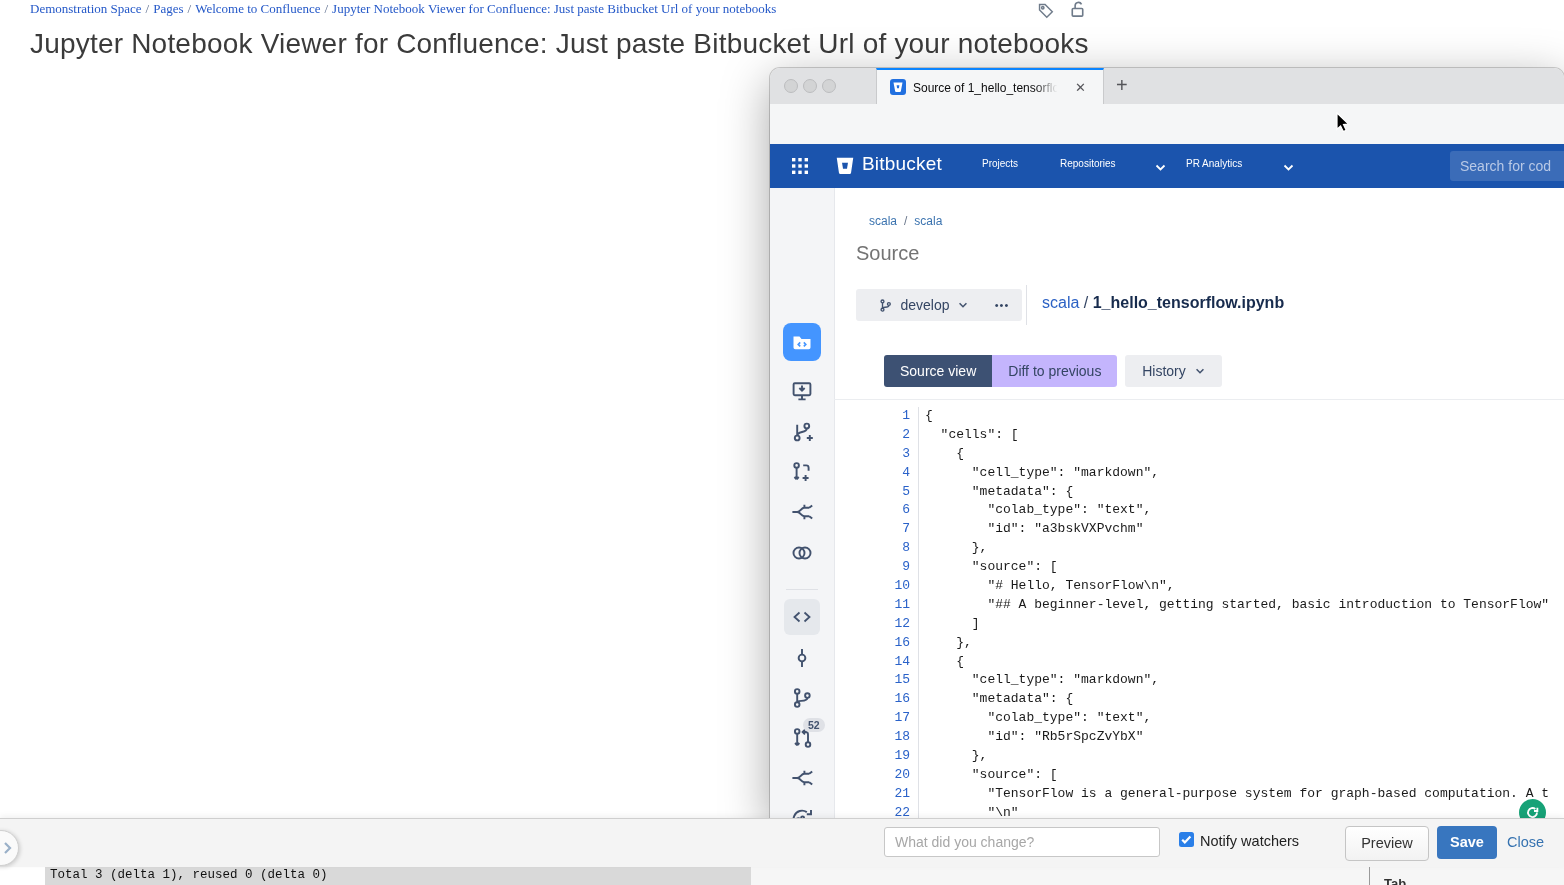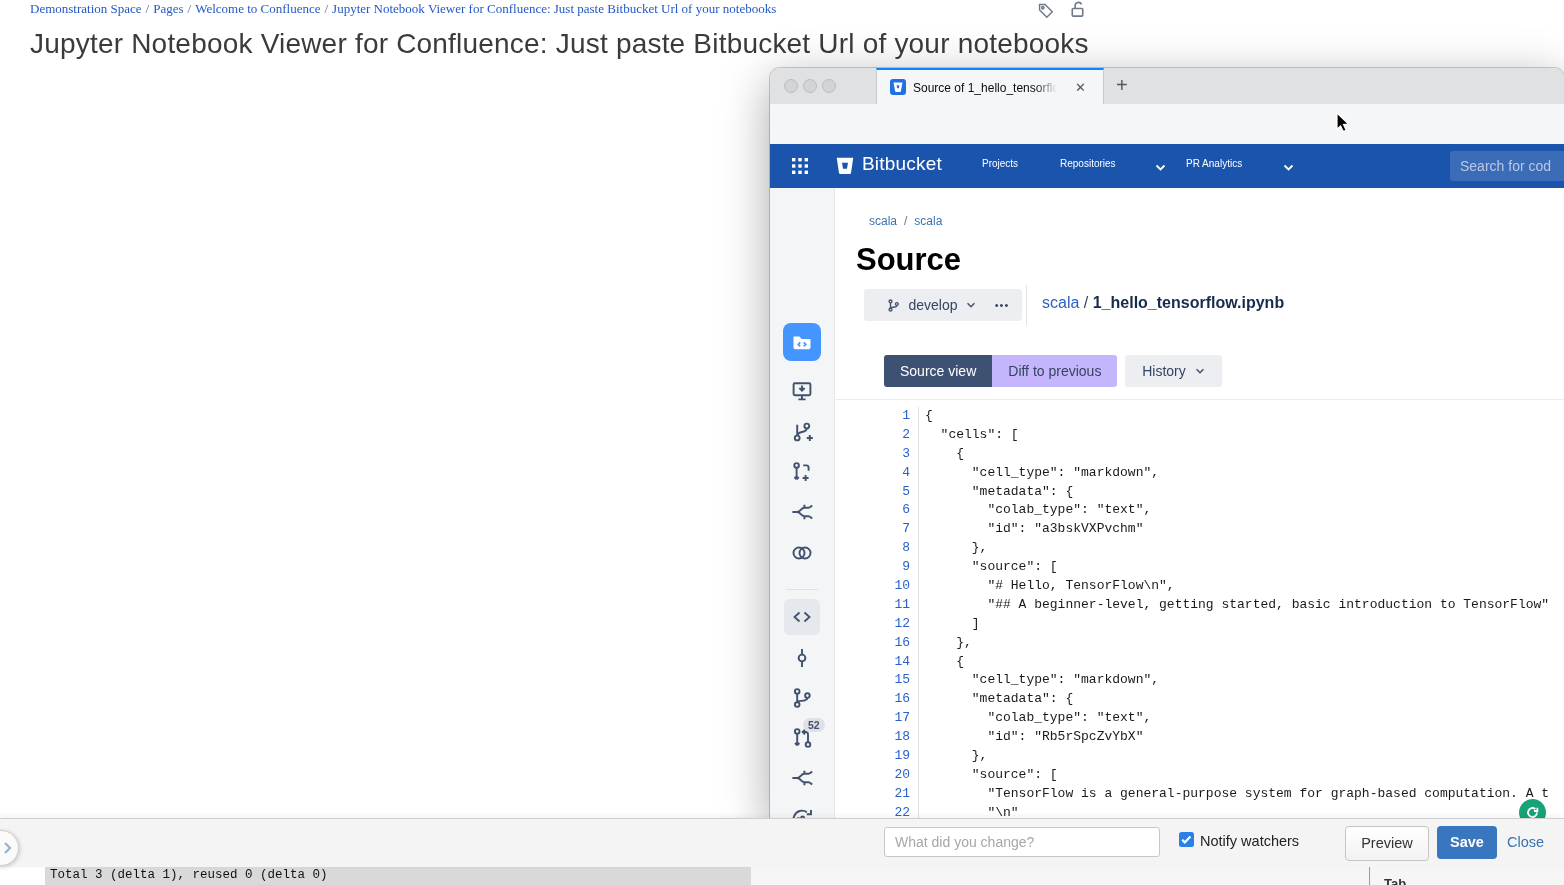--- a/index.html
+++ b/index.html
@@ -54,21 +54,21 @@
   .sq-gray{left:14px;top:411px;width:36px;height:36px;border-radius:6px;background:#e5e8ec;cursor:pointer;}
   .side-ic{left:20px;width:24px;height:24px;color:#42526E;cursor:pointer;}
   .side-div{left:16px;top:401px;width:32px;height:1px;background:#dfe1e6;}
   .badge52{left:33px;top:530px;background:#dfe1e6;color:#42526E;border-radius:8px;font-size:10.5px;
            font-weight:bold;padding:1px 5px;}
 
   
   .bb-crumb{left:99px;top:146px;font-size:12px;}
   .bb-crumb a{color:#3b73af;text-decoration:none;cursor:pointer;}
   .bb-crumb .sep{color:#6B778C;margin:0 7px;}
-  .bb-h1{left:86px;top:174px;font-size:31px;font-weight:700;color:#000000;}
+  .bb-h1{left:86px;top:174px;font-size:20px;font-weight:400;color:#737373;}
   .graybtn{height:32px;background:#edeef1;border-radius:3px;color:#344563;font-size:14px;
            display:flex;align-items:center;justify-content:center;cursor:pointer;box-sizing:border-box;}
   .vdiv{left:256px;top:217px;width:1px;height:40px;background:#dfe1e6;}
   .filepath{left:272px;top:226px;font-size:16px;color:#344563;white-space:nowrap;}
   .filepath a{color:var(--link-blue);text-decoration:none;cursor:pointer;}
   .filepath b{color:#172B4D;font-weight:bold;}
   .viewtab{height:32px;font-size:14px;display:flex;align-items:center;padding:0 16px;cursor:pointer;box-sizing:border-box;}
   .vt-on{background:var(--tab-selected);color:#fff;border-radius:3px 0 0 3px;}
   .vt-off{background:#c4b5fd;color:#344563;border-radius:0 3px 3px 0;}
   .hairline{left:64px;top:331px;right:0;height:1px;background:#ebedf0;}
@@ -307,21 +307,21 @@
           </svg>
       </div>
 
     </div>
 
     <div class="abs bb-crumb">
       <a>scala</a><span class="sep">/</span><a>scala</a>
     </div>
     <div class="abs bb-h1">Source</div>
 
-    <div class="abs graybtn" style="left:94px;top:221px;width:134px;">
+    <div class="abs graybtn" style="left:86px;top:221px;width:134px;">
       <svg width="15" height="15" viewBox="0 0 20 20" fill="none" stroke="#42526E" stroke-width="1.8" style="margin-right:7px;">
           <circle cx="6" cy="4.5" r="1.9"></circle>
           <circle cx="6" cy="15.5" r="1.9"></circle>
           <circle cx="14.5" cy="8" r="1.9"></circle>
           <path d="M6 6.4v7.2M14.5 10c0 3.5-8.5 1.5-8.5 3.5"></path>
         </svg>
       <span>develop</span>
       <svg width="10" height="6" viewBox="0 0 11 7" fill="none" stroke="#42526E" stroke-width="1.8" style="margin-left:8px;">
           <path d="m1.5 1.5 4 4 4-4"></path>
         </svg>

